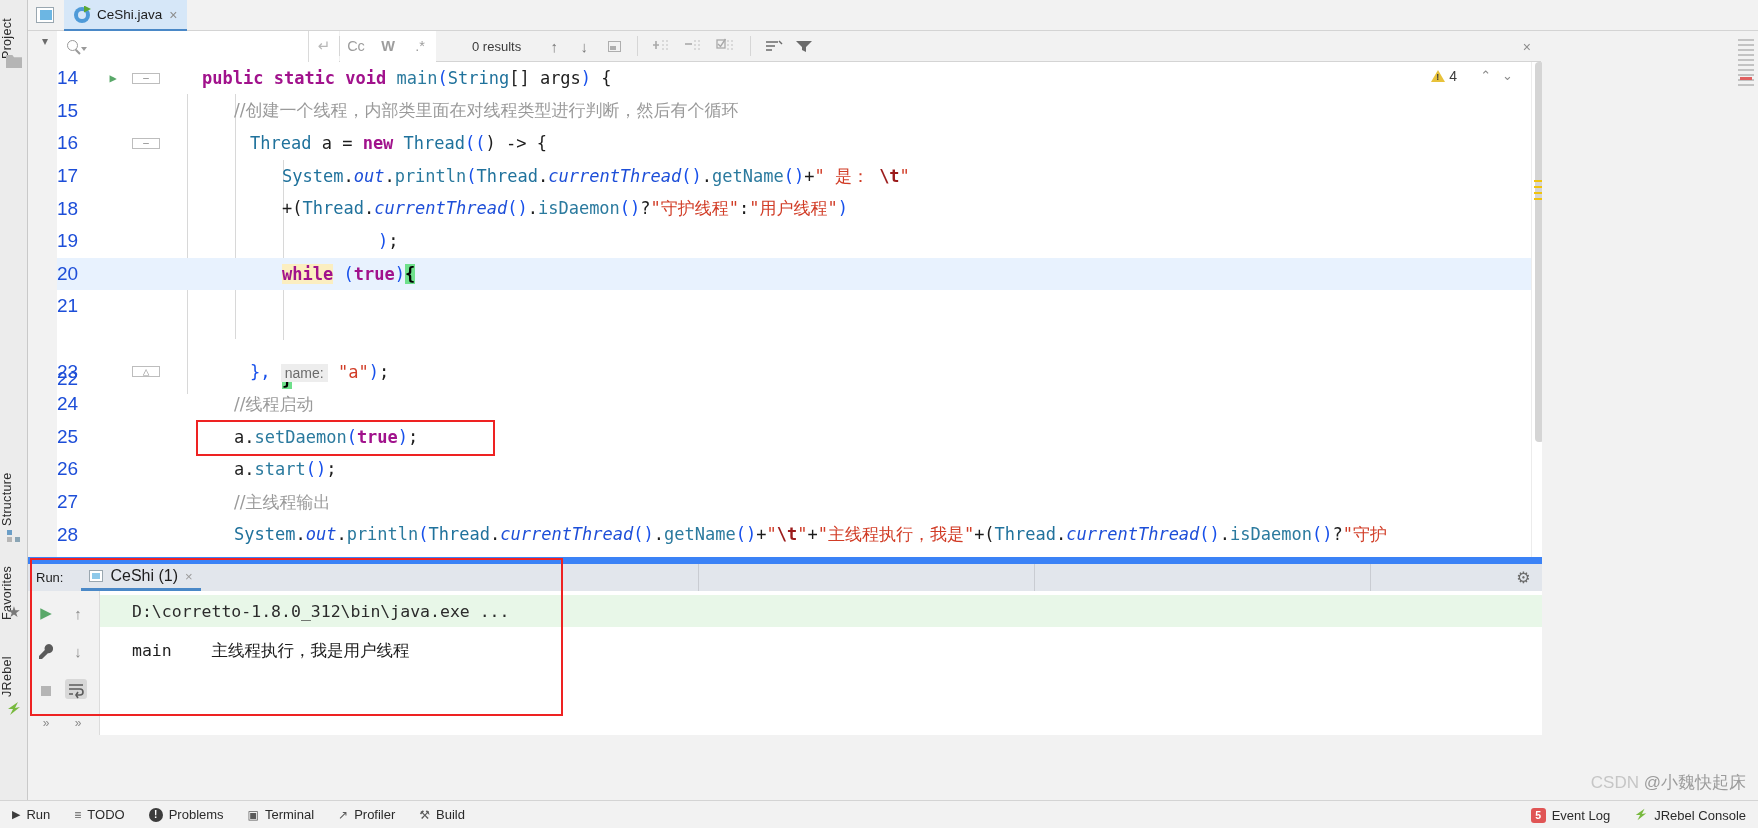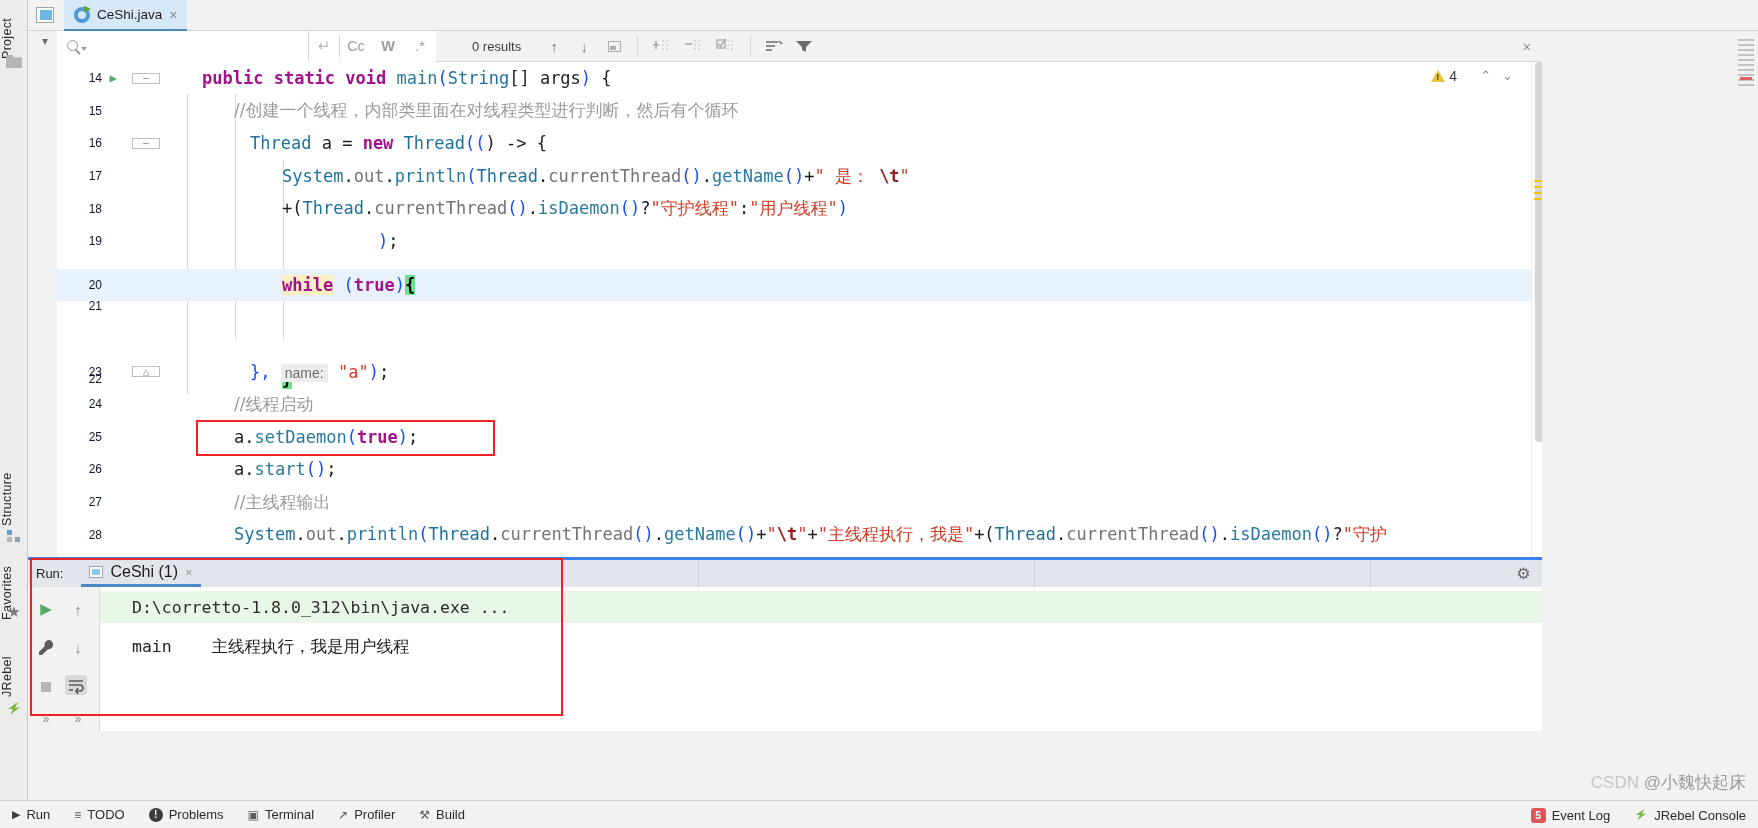--- a/index.html
+++ b/index.html
@@ -130,35 +130,35 @@
     position:absolute; left:57px; top:62px; width:1474px; height:495px;
     background:#ffffff; overflow:hidden;
     font-family:"DejaVu Sans Mono", monospace;
   }
   .code-line {
     position:absolute; left:0; width:1474px; height:32.6px;
     display:flex; align-items:center;
     font-size:17px; white-space:pre;
   }
   .ln {
-    width:45px; text-align:right; color:#0f172a; font-size:12px;
+    width:45px; color:#1d4ed8; font-size:19px;
     font-family:"Liberation Sans",sans-serif; flex:0 0 45px;
   }
   .gut-run { width:22px; text-align:center; color:#59a869; font-size:12px; flex:0 0 22px; }
   .gut-fold { width:28px; text-align:center; color:#9a9a9a; font-size:11px; flex:0 0 28px; }
   .code-text { margin-left:34px; }
 
-  .hl-line { background:#e8f2fe;margin-top:11px; }
+  .hl-line { background:#e8f2fe; }
 
   
   .kw   { color:#a1128c; font-weight:bold; }
   .ty   { color:#20729c; }
   .id   { color:#1d1d1d; }
   .mth  { color:#2b7a9e; }
-  .fld  { color:#737373; }
+  .fld  { color:#1d4ed8;font-style:italic; }
   .str  { color:#d13c26; }
   .esc  { color:#9b1b1b; font-weight:bold; }
   .cmt  { color:#9a9a9a; font-family:"DejaVu Sans", sans-serif; }
   .op   { color:#1d1d1d; }
   .brk  { color:#1750eb; }
   .searchhl { background:#fbeec0; }
   .brace-hl { background:#6ee08b; color:#000; font-weight:bold; }
   .inlay {
     background:#ededed; color:#6b6b6b; border-radius:0;
     font-family:"Liberation Sans",sans-serif; font-size:14px; padding:1px 4px;
@@ -199,21 +199,21 @@
   .far-right {
     position:absolute; left:1542px; top:31px; width:216px; height:697px; background:#f2f2f2;
   }
   .fr-box { position:absolute; right:4px; top:8px; width:16px; height:60px; }
   .fr-box span { display:block; height:2px; background:#c3c3c3; margin-bottom:3px; }
   .fr-red { position:absolute; right:6px; top:46px; width:12px; height:3px; background:#e06060; }
 
   
   .runwin {
     position:absolute; left:28px; top:557px; width:1514px; height:171px;
-    background:#ffffff; border-top:3px solid #3b82f6;
+    background:#ffffff; border-top:7px solid #3b82f6;
   }
   .run-header {
     position:absolute; left:0; top:0; width:1514px; height:27px;
     background:#e2e6ec; display:flex; align-items:center;
   }
   .run-label { margin-left:8px; font-size:13px; color:#1d1d1d; }
   .run-tab {
     margin-left:18px; height:27px; display:flex; align-items:center; gap:7px;
     padding:0 8px; border-bottom:3px solid #4a88c7;
   }

